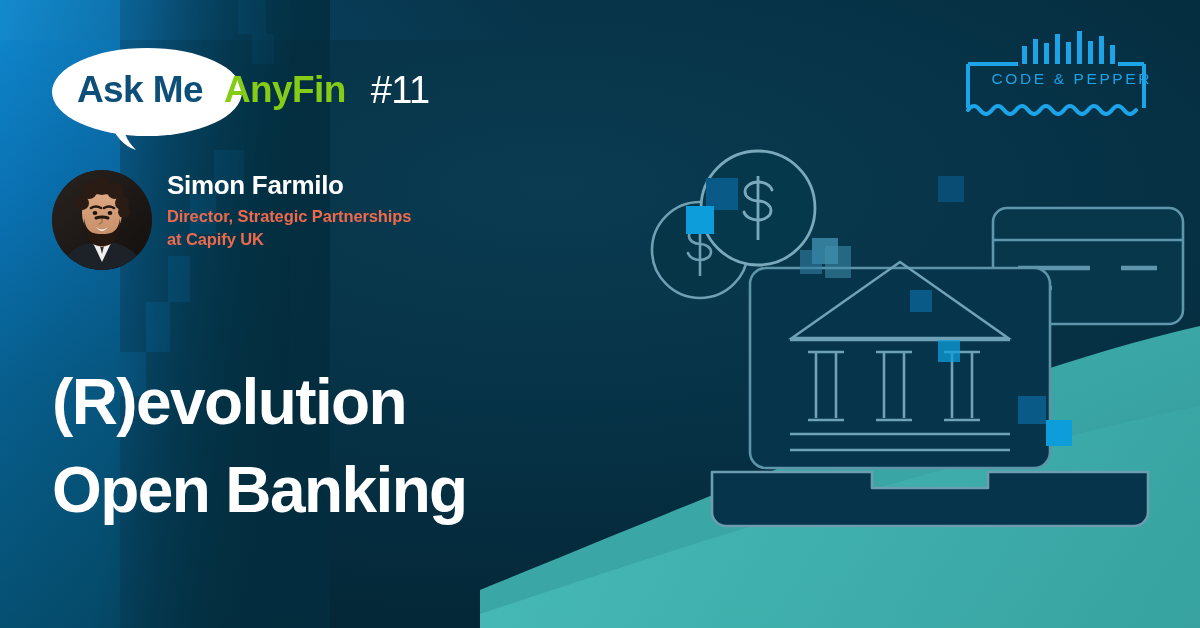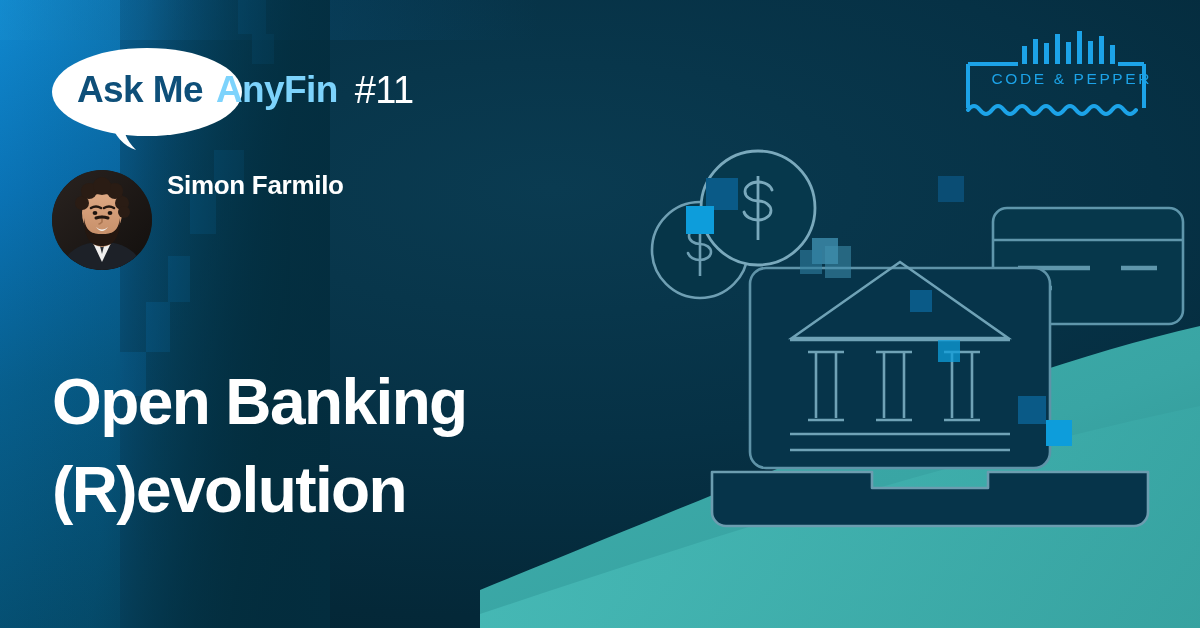--- a/index.html
+++ b/index.html
@@ -60,27 +60,27 @@
   .sq { position:absolute; }
 
   
   .kicker {
     position:absolute; left:52px; top:44px;
     width:420px; height:108px;
   }
   .bubble { position:absolute; left:0; top:0; width:190px; height:108px; }
   .kicker-text {
     position:absolute; left:0; top:0; width:420px; height:92px;
-    display:flex; align-items:center; gap:4px;
+    display:flex; align-items:center; gap:12px;
     font-size:37px; font-weight:bold; letter-spacing:-.6px;
     white-space:nowrap;
     text-align:center;
   }
   .k-ask   { color:#0e4f79; padding-left:25px; }
-  .k-any   { color:#7dd3fc; padding-left:9px; }
+  .k-any   { color:#84cc16; padding-left:9px; }
   .k-num   { color:#ffffff; padding-left:13px; font-weight:normal; font-size:38px; }
 
   
   .speaker { position:absolute; left:52px; top:168px; width:470px; height:104px; }
   .avatar {
     position:absolute; left:0; top:2px; width:100px; height:100px;
     border-radius:50%; overflow:hidden;
     background:#1b1a18;
   }
   .avatar svg { display:block; }
@@ -270,26 +270,30 @@
           <path d="M50 46 v6 q-2 2 -3 2" stroke="#a9744f" stroke-width="1.6" fill="none" stroke-linecap="round"></path>
 
           <path d="M32 48 C32 70 40 76 50 76 C60 76 68 70 68 48 C66 62 60 64 50 64 C40 64 34 62 32 48 Z" fill="#241710"></path>
           <path d="M44 57 q6 5 12 0 q-6 8 -12 0 Z" fill="#f4f2f0"></path>
           <path d="M44 48 q6 -2 12 0" stroke="#241710" stroke-width="3" fill="none" stroke-linecap="round"></path>
         </g>
       </svg>
     </div>
     <div class="speaker-info">
       <div class="speaker-name">Simon Farmilo</div>
+      <div class="speaker-role">
+        <div>Director, Strategic Partnerships</div>
+        <div>at Capify UK</div>
+      </div>
     </div>
   </div>
 
   <div class="headline">
+    <span>(R)evolution</span>
     <span>Open Banking</span>
-    <span>(R)evolution</span>
   </div>
 
   <div class="logo">
     <svg viewBox="0 0 192 104" width="192" height="104">
 
       <g fill="#1ca3e8">
         <rect x="62" y="22" width="5" height="18"></rect>
         <rect x="73" y="15" width="5" height="25"></rect>
         <rect x="84" y="19" width="5" height="21"></rect>
         <rect x="95" y="10" width="5" height="30"></rect>

